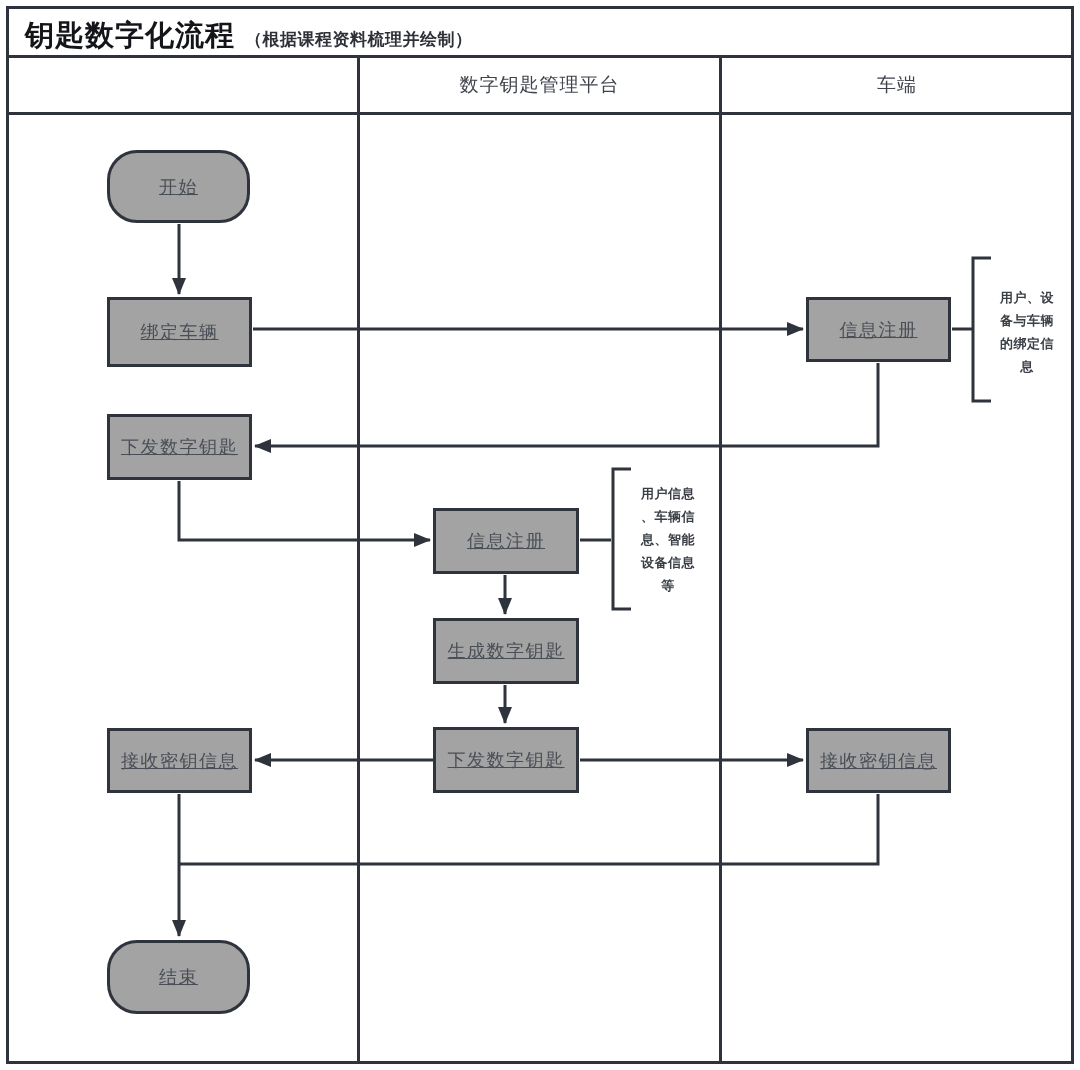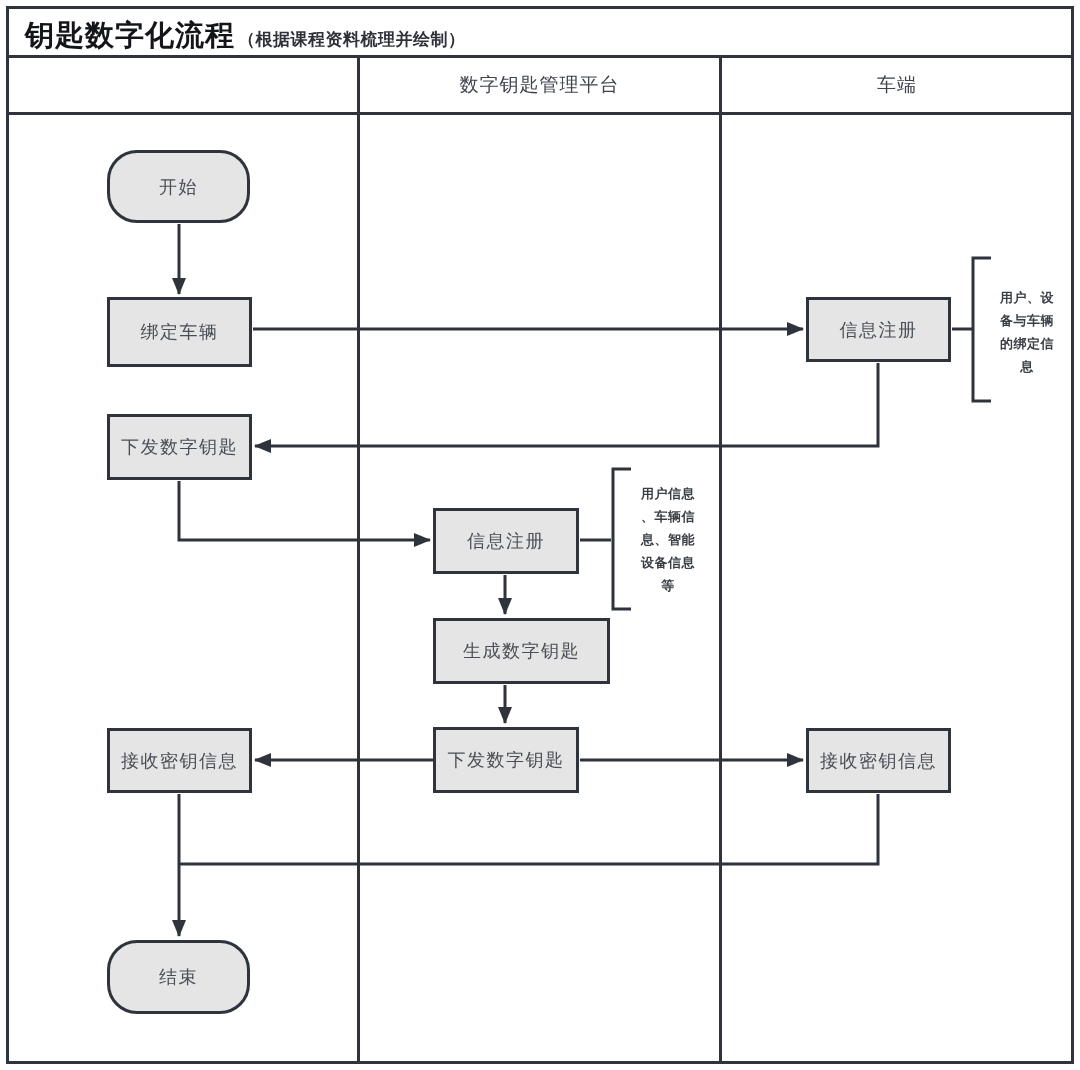--- a/index.html
+++ b/index.html
@@ -17,45 +17,46 @@
     position:relative;overflow:hidden;
   }
   .diagram{position:absolute;inset:0;}
   .frame{
     position:absolute;left:6px;top:6px;width:1068px;height:1058px;
     border:3px solid var(--line);background:#fff;
   }
   .titlebar{
     position:absolute;left:6px;top:6px;width:1068px;height:52px;
     border:3px solid var(--line);
-    display:flex;align-items:baseline;gap:3px;
+    display:flex;align-items:baseline;gap:10px;
     padding:0 0 0 16px;background:#fff;
     line-height:52px;
   }
   .title{font-size:29px;font-weight:bold;color:var(--title_text);letter-spacing:1px;}
   .subtitle{font-size:17px;font-weight:bold;color:#2e3238;letter-spacing:.5px;}
   .headerline{
     position:absolute;left:6px;top:112px;width:1068px;height:3px;background:var(--line);
   }
   .vdiv{position:absolute;top:58px;width:3px;height:1006px;background:var(--line);}
   .vdiv.one{left:357px;}
   .vdiv.two{left:719px;}
   .lane-label{
     position:absolute;top:58px;height:54px;
     display:flex;align-items:center;justify-content:center;
     font-size:19px;color:var(--header_text);letter-spacing:1px;
   }
   .lane-label.l1{left:9px;width:348px;}
   .lane-label.l2{left:360px;width:359px;}
   .lane-label.l3{left:722px;width:350px;}
   .node{
-    position:absolute;background:#e5e5e5;border:3px solid var(--line);
+    position:absolute;background:#a3a3a3;border:3px solid var(--line);
     display:flex;align-items:center;justify-content:center;
     font-size:18px;color:var(--box_text);letter-spacing:1.5px;
     z-index:3;
+    text-decoration:underline;
   }
   .terminal{border-radius:30px;}
   .note{
     position:absolute;font-size:13px;font-weight:bold;color:var(--note_text);
     text-align:center;white-space:pre-line;line-height:23px;letter-spacing:.5px;
     z-index:3;
   }
   svg.wires{position:absolute;left:0;top:0;z-index:2;color:var(--line);pointer-events:none;}
 </style>
 </head>
@@ -105,21 +106,21 @@
   <div class="node terminal" style="left:107px;top:150px;width:143px;height:73px;">开始</div>
 
   <div class="node" style="left:107px;top:297px;width:145px;height:70px;">绑定车辆</div>
 
   <div class="node" style="left:806px;top:297px;width:145px;height:65px;">信息注册</div>
 
   <div class="node" style="left:107px;top:414px;width:145px;height:66px;">下发数字钥匙</div>
 
   <div class="node" style="left:433px;top:508px;width:146px;height:66px;">信息注册</div>
 
-  <div class="node" style="left:433px;top:618px;width:177px;height:66px;">生成数字钥匙</div>
+  <div class="node" style="left:433px;top:618px;width:146px;height:66px;">生成数字钥匙</div>
 
   <div class="node" style="left:433px;top:727px;width:146px;height:66px;">下发数字钥匙</div>
 
   <div class="node" style="left:107px;top:728px;width:145px;height:65px;">接收密钥信息</div>
 
   <div class="node" style="left:806px;top:728px;width:145px;height:65px;">接收密钥信息</div>
 
   <div class="node terminal" style="left:107px;top:940px;width:143px;height:74px;">结束</div>
 
   <div class="note" style="left:986px;top:286px;width:82px;">用户、设

